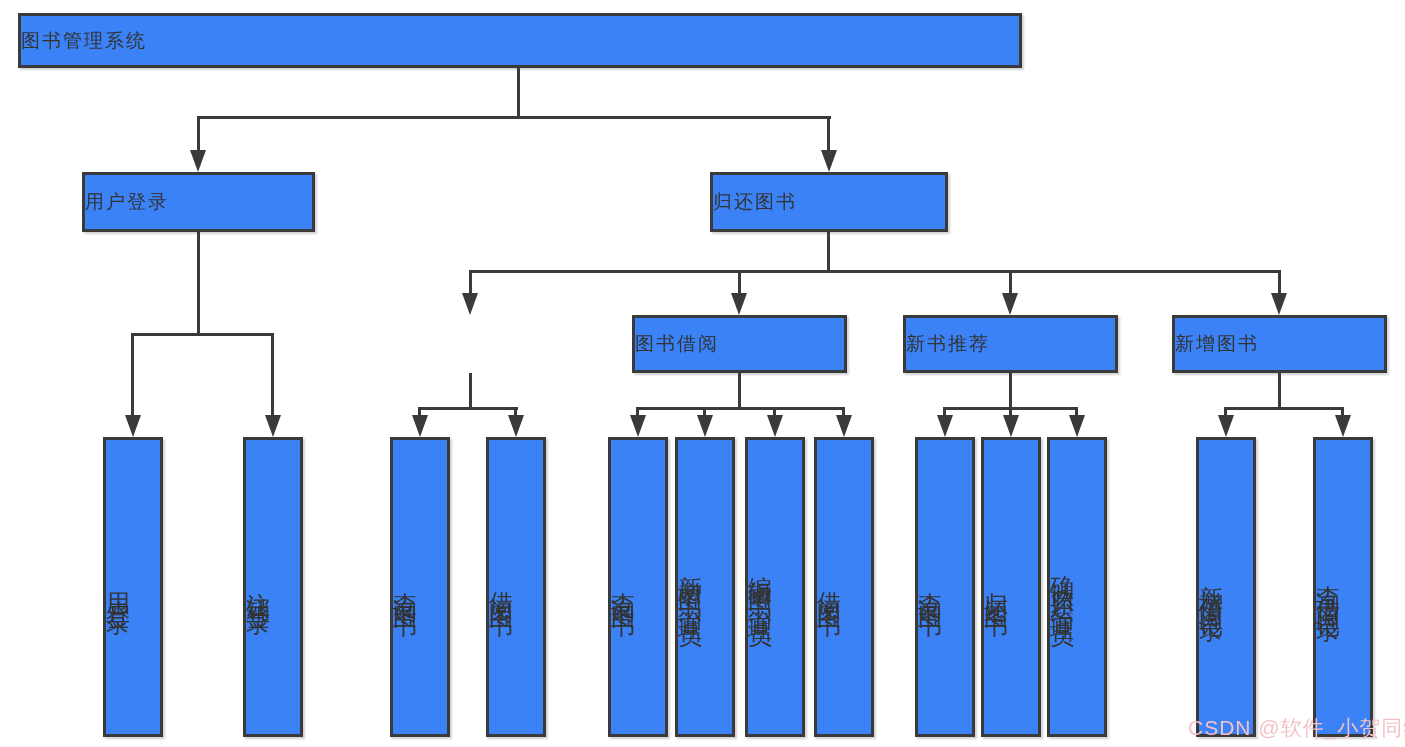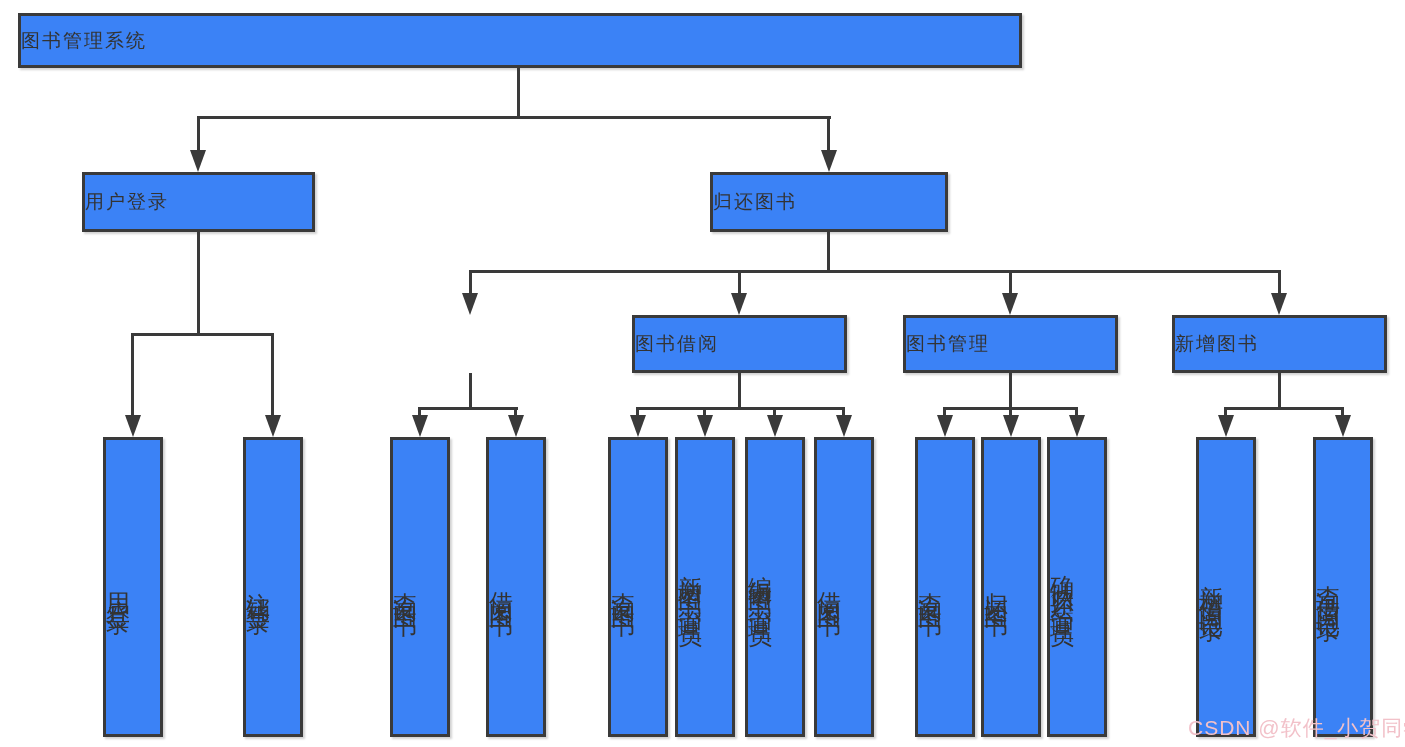--- a/index.html
+++ b/index.html
@@ -67,21 +67,21 @@
     <span class="hlabel">用户登录</span>
   </div>
   <div class="box" style="left:710px;top:172px;width:238px;height:60px;">
     <span class="hlabel">归还图书</span>
   </div>
 
   <div class="box" style="left:632px;top:315px;width:215px;height:58px;">
     <span class="hlabel">图书借阅</span>
   </div>
   <div class="box" style="left:903px;top:315px;width:215px;height:58px;">
-    <span class="hlabel">图书管理</span>
+    <span class="hlabel">新书推荐</span>
   </div>
   <div class="box" style="left:1172px;top:315px;width:215px;height:58px;">
     <span class="hlabel">新增图书</span>
   </div>
 
   <div class="box leaf" style="left:103px;top:437px;width:60px;height:300px;">
     <span class="vlabel">用户登录</span>
   </div>
   <div class="box leaf" style="left:243px;top:437px;width:60px;height:300px;">
     <span class="vlabel">注销登录</span>

